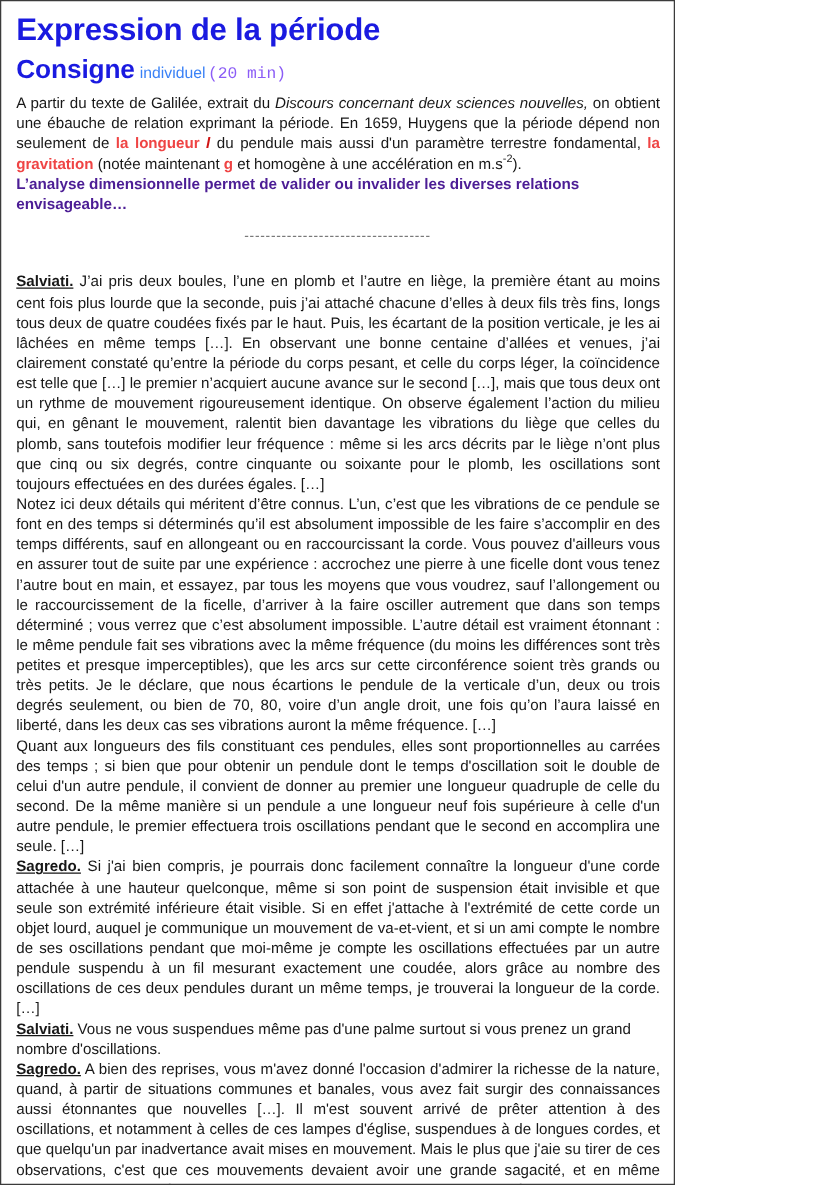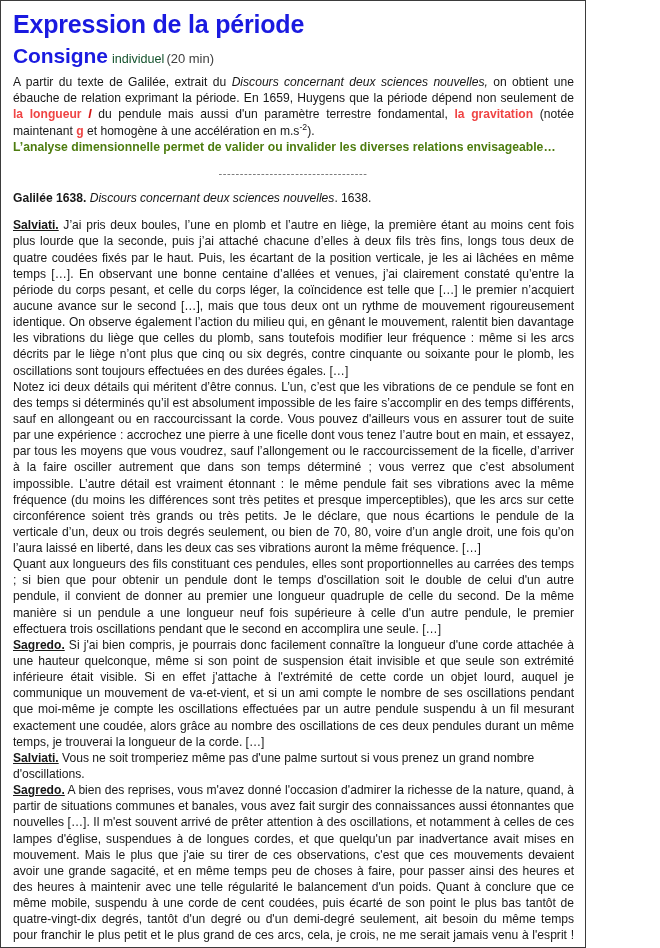--- a/index.html
+++ b/index.html
@@ -7,21 +7,21 @@
     margin: 0;
     padding: 0;
     background: #ffffff;
   }
   body {
     font-family: "Liberation Sans", sans-serif;
     -webkit-font-smoothing: antialiased;
   }
   #page {
     position: relative;
-    width: 586px;
+    width: 540px;
     height: 948px;
     box-sizing: border-box;
     background: #ffffff;
     border: 1px solid #3b3b3b;
     overflow: hidden;
   }
   #inner {
     box-sizing: border-box;
     padding: 8px 9px 0 9px;
   }
@@ -41,46 +41,47 @@
     white-space: nowrap;
   }
   .consigne-word {
     font-size: 21px;
     font-weight: bold;
     color: #1a1ae0;
     letter-spacing: -0.1px;
   }
   .consigne-mode {
     font-size: 12.6px;
-    color: #14532d;
+    color: #3b82f6;
     margin-left: 4px;
   }
   .consigne-time {
     font-size: 13px;
-    color: #404040;
+    color: #8b5cf6;
     margin-left: 2px;
+    font-family: Liberation Mono, monospace;
   }
 
   
   .para {
     font-size: 12.1px;
     color: #171717;
     text-align: justify;
     line-height: 1.335;
     margin: 0 0 0 3px;
     padding-right: 2px;
     hyphens: none;
   }
   .para.intro { margin-bottom: 0; }
   .para.nojustify { text-align: left; }
 
   .red      { color: #ef4444; font-weight: bold; }
   .red-ital { color: #d01414; font-weight: bold; font-style: italic; }
   .red-line {
-    color: #4d7c0f;
+    color: #4c1d95;
     font-weight: bold;
     font-size: 12.2px;
     text-align: left;
     line-height: 1.34;
     margin: 0 0 0 3px;
   }
   .ital  { font-style: italic; }
   .bold  { font-weight: bold; }
   sup { font-size: 72%; vertical-align: super; line-height: 0; }
 
@@ -117,30 +118,29 @@
     <div class="consigne-line">
       <span class="consigne-word">Consigne</span><span class="consigne-mode">individuel</span><span class="consigne-time">(20 min)</span>
     </div>
 
     <p class="para intro"><span>A partir du texte de Galilée, extrait du </span><span class="ital">Discours concernant deux sciences nouvelles,</span><span> on obtient une ébauche de relation exprimant la période. En 1659, Huygens que la période dépend non seulement de </span><span class="red">la longueur </span><span class="red-ital">l</span><span> du pendule mais aussi d'un paramètre terrestre fondamental, </span><span class="red">la gravitation</span><span> (notée maintenant </span><span class="red">g</span><span> et homogène à une accélération en m.s</span><sup>-2</sup><span>).</span></p>
 
     <p class="red-line">L’analyse dimensionnelle permet de valider ou invalider les diverses relations envisageable…</p>
 
     <div class="divider">-----------------------------------</div>
 
-    <p class="source-line"><span class="bold">Galilée 1638.</span> <span class="ital">Discours concernant deux sciences nouvelles</span><span>. 1638.</span></p>
 
     <div class="block-gap"></div>
 
     <p class="para"><span class="speaker">Salviati.</span><span> J’ai pris deux boules, l’une en plomb et l’autre en liège, la première étant au moins cent fois plus lourde que la seconde, puis j’ai attaché chacune d’elles à deux fils très fins, longs tous deux de quatre coudées fixés par le haut. Puis, les écartant de la position verticale, je les ai lâchées en même temps […]. En observant une bonne centaine d’allées et venues, j’ai clairement constaté qu’entre la période du corps pesant, et celle du corps léger, la coïncidence est telle que […] le premier n’acquiert aucune avance sur le second […], mais que tous deux ont un rythme de mouvement rigoureusement identique. On observe également l’action du milieu qui, en gênant le mouvement, ralentit bien davantage les vibrations du liège que celles du plomb, sans toutefois modifier leur fréquence : même si les arcs décrits par le liège n’ont plus que cinq ou six degrés, contre cinquante ou soixante pour le plomb, les oscillations sont toujours effectuées en des durées égales. […]</span></p>
 
     <p class="para"><span>Notez ici deux détails qui méritent d’être connus. L’un, c’est que les vibrations de ce pendule se font en des temps si déterminés qu’il est absolument impossible de les faire s’accomplir en des temps différents, sauf en allongeant ou en raccourcissant la corde. Vous pouvez d'ailleurs vous en assurer tout de suite par une expérience : accrochez une pierre à une ficelle dont vous tenez l’autre bout en main, et essayez, par tous les moyens que vous voudrez, sauf l’allongement ou le raccourcissement de la ficelle, d’arriver à la faire osciller autrement que dans son temps déterminé ; vous verrez que c’est absolument impossible. L’autre détail est vraiment étonnant : le même pendule fait ses vibrations avec la même fréquence (du moins les différences sont très petites et presque imperceptibles), que les arcs sur cette circonférence soient très grands ou très petits. Je le déclare, que nous écartions le pendule de la verticale d’un, deux ou trois degrés seulement, ou bien de 70, 80, voire d’un angle droit, une fois qu’on l’aura laissé en liberté, dans les deux cas ses vibrations auront la même fréquence. […]</span></p>
 
     <p class="para"><span>Quant aux longueurs des fils constituant ces pendules, elles sont proportionnelles au carrées des temps ; si bien que pour obtenir un pendule dont le temps d'oscillation soit le double de celui d'un autre pendule, il convient de donner au premier une longueur quadruple de celle du second. De la même manière si un pendule a une longueur neuf fois supérieure à celle d'un autre pendule, le premier effectuera trois oscillations pendant que le second en accomplira une seule. […]</span></p>
 
     <p class="para"><span class="speaker">Sagredo.</span><span> Si j'ai bien compris, je pourrais donc facilement connaître la longueur d'une corde attachée à une hauteur quelconque, même si son point de suspension était invisible et que seule son extrémité inférieure était visible. Si en effet j'attache à l'extrémité de cette corde un objet lourd, auquel je communique un mouvement de va-et-vient, et si un ami compte le nombre de ses oscillations pendant que moi-même je compte les oscillations effectuées par un autre pendule suspendu à un fil mesurant exactement une coudée, alors grâce au nombre des oscillations de ces deux pendules durant un même temps, je trouverai la longueur de la corde. […]</span></p>
 
-    <p class="para nojustify"><span class="speaker">Salviati.</span><span> Vous ne soit tromperiez même pas d'une palme surtout si vous prenez un grand nombre d'oscillations.</span></p>
+    <p class="para nojustify"><span class="speaker">Salviati.</span><span> Vous ne vous suspendues même pas d'une palme surtout si vous prenez un grand nombre d'oscillations.</span></p>
 
     <p class="para"><span class="speaker">Sagredo.</span><span> A bien des reprises, vous m'avez donné l'occasion d'admirer la richesse de la nature, quand, à partir de situations communes et banales, vous avez fait surgir des connaissances aussi étonnantes que nouvelles […]. Il m'est souvent arrivé de prêter attention à des oscillations, et notamment à celles de ces lampes d'église, suspendues à de longues cordes, et que quelqu'un par inadvertance avait mises en mouvement. Mais le plus que j'aie su tirer de ces observations, c'est que ces mouvements devaient avoir une grande sagacité, et en même temps peu de choses à faire, pour passer ainsi des heures et des heures à maintenir avec une telle régularité le balancement d'un poids. Quant à conclure que ce même mobile, suspendu à une corde de cent coudées, puis écarté de son point le plus bas tantôt de quatre-vingt-dix degrés, tantôt d'un degré ou d'un demi-degré seulement, ait besoin du même temps pour franchir le plus petit et le plus grand de ces arcs, cela, je crois, ne me serait jamais venu à l'esprit ! D'ailleurs cela me semble encore tenir de l'impossible.</span></p>
 
   </div>
 </div>
 
 </body></html>

